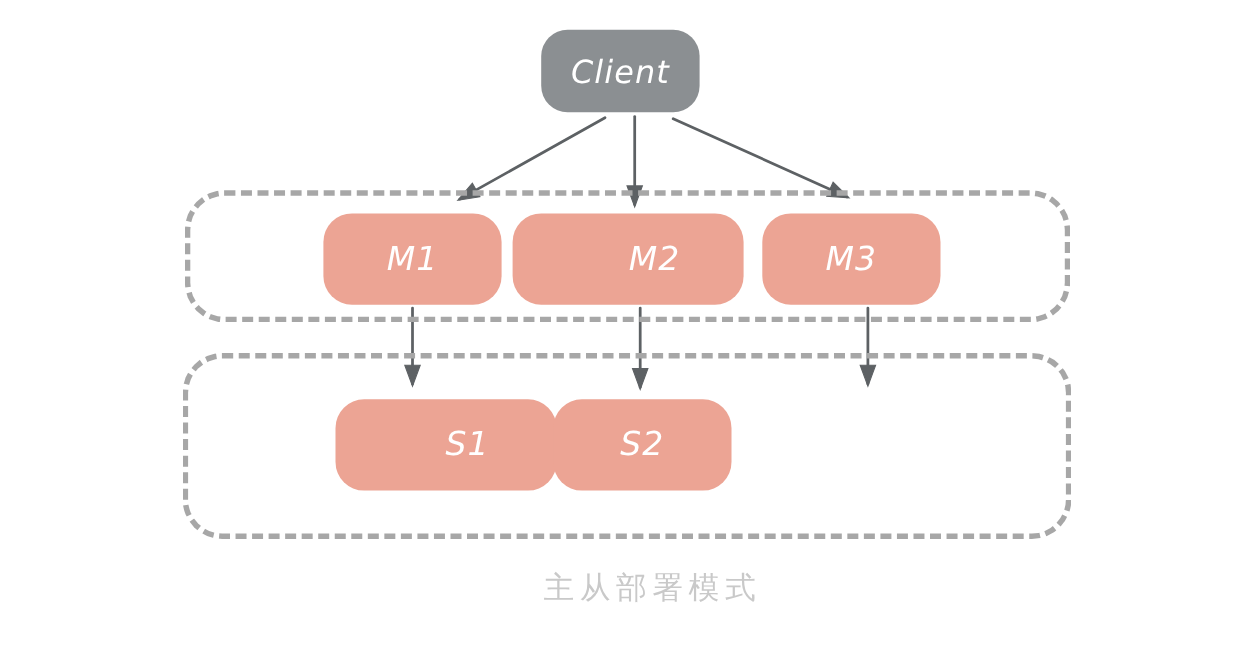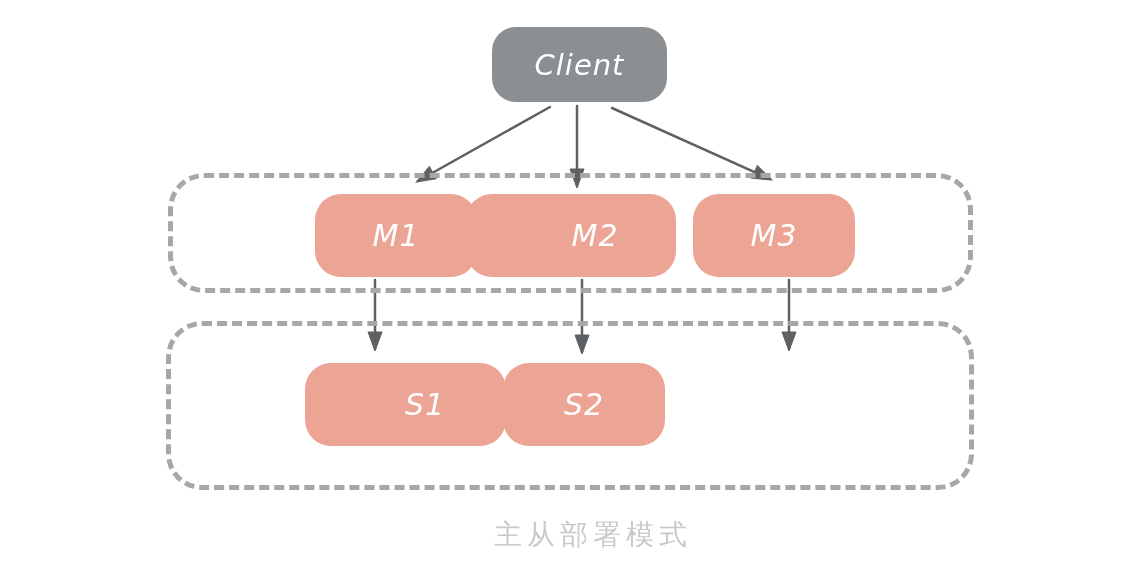--- a/index.html
+++ b/index.html
@@ -49,35 +49,35 @@
     justify-content: center;
     color: var(--node-text, #ffffff);
     font-style: italic;
     font-size: 30px;
     letter-spacing: 1px;
     user-select: none;
   }
   .node.client {
     left: 492px;
     top: 27px;
-    width: 175px;
+    width: 144px;
     height: 75px;
     border-radius: 24px;
     background: var(--client-bg, #8b8f92);
     font-size: 29px;
   }
   .node.role {
     width: 162px;
     height: 83px;
     border-radius: 26px;
     background: var(--node-bg, #eca494);
   }
   .node.m { top: 194px; }
   .node.s { top: 363px; }
-  #m1 { left: 294px; margin-left: 21px; }
+  #m1 { left: 294px; }
   #m2 { left: 466px; padding-left: 48px; }
   #m3 { left: 693px; }
   #s1 { left: 305px; padding-left: 39px; }
   #s2 { left: 503px; }
   #s3 { left: 700px; }
   .caption {
     position: absolute;
     left: 0;
     right: 0;
     top: 516px;

